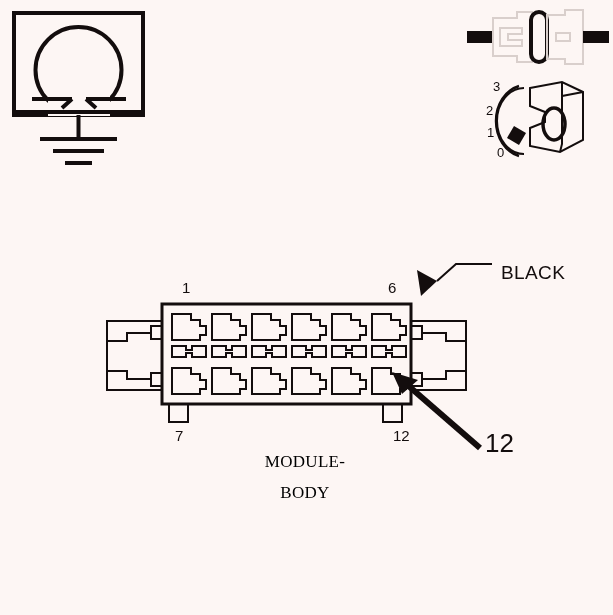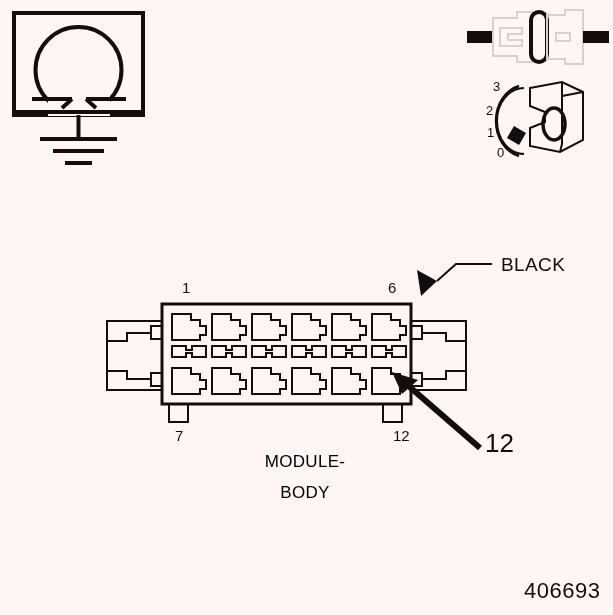--- a/index.html
+++ b/index.html
@@ -35,20 +35,21 @@
   .lbl-pin {
     font-size: 15px;
   }
   .lbl-callout {
     font-size: 26px;
   }
   .lbl-name {
     font-size: 17px;
     letter-spacing: 0.3px;
     text-align: center;
+    font-family: Liberation Serif, serif;
   }
   .lbl-key {
     font-size: 13px;
   }
   .lbl-figid {
     font-size: 22px;
     letter-spacing: 0.5px;
   }
   .name-block {
     position: absolute;
@@ -202,21 +203,21 @@
       <path d="M437,281 L421,296 L417,270 Z" fill="#130d0d"></path>
     </g>
 
     <g>
       <line x1="480" y1="448" x2="404" y2="382" stroke="#130d0d" stroke-width="6"></line>
       <path d="M392,372 L418,380 L402,394 Z" fill="#130d0d"></path>
     </g>
 
   </svg>
 
-  <div class="lbl lbl-black" style="left:501px; top:255px;">BLACK</div>
+  <div class="lbl lbl-black" style="left:501px; top:263px;">BLACK</div>
 
   <div class="lbl lbl-pin" style="left:182px; top:280px;">1</div>
 
   <div class="lbl lbl-pin" style="left:388px; top:280px;">6</div>
 
   <div class="lbl lbl-pin" style="left:175px; top:428px;">7</div>
 
   <div class="lbl lbl-pin" style="left:393px; top:428px;">12</div>
 
   <div class="lbl lbl-callout" style="left:485px; top:430px;">12</div>
@@ -224,15 +225,14 @@
   <div class="name-block">
     <div class="lbl-name">MODULE-</div>
     <div class="lbl-name">BODY</div>
   </div>
 
   <div class="lbl lbl-key" style="left:493px; top:80px;">3</div>
   <div class="lbl lbl-key" style="left:486px; top:104px;">2</div>
   <div class="lbl lbl-key" style="left:487px; top:126px;">1</div>
   <div class="lbl lbl-key" style="left:497px; top:146px;">0</div>
 
-  <div class="lbl lbl-figid" style="left:524px; top:580px;">406693</div>
 
 </div>
 
 </body></html>

